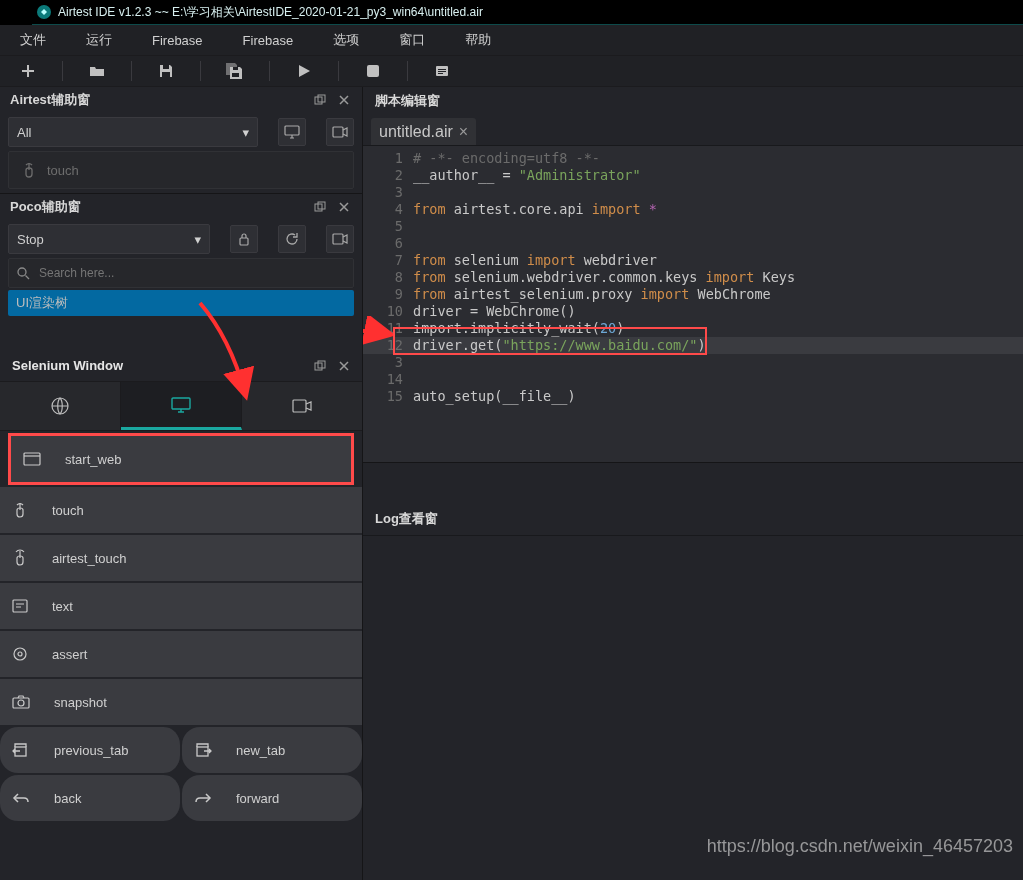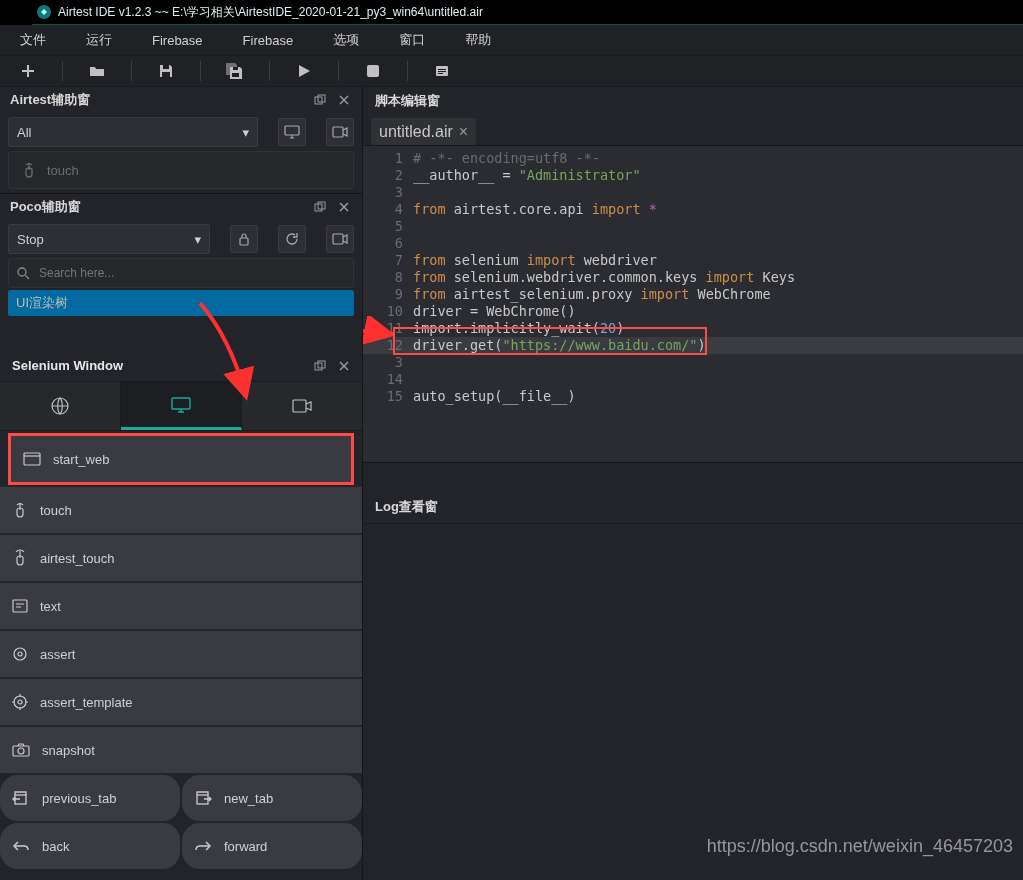--- a/index.html
+++ b/index.html
@@ -48,42 +48,42 @@
   .search-row input{flex:1;background:transparent;border:0;outline:0;color:#c9c9c9;font-size:12px;}
   .ui-root{height:26px;margin:0 8px 8px 8px;background:#0369a1;display:flex;align-items:center;padding:0 8px;color:#bdbdbd;border-radius:2px;}
 
   .sel-title{padding:10px 12px 6px 12px;font-weight:bold;color:#e6e6e6;position:relative;}
   .sel-tabs{display:flex;height:48px;background:#27282c;border-top:1px solid #1b1b1e;border-bottom:1px solid #1b1b1e;margin-top:2px;}
   .sel-tab{flex:1;display:flex;align-items:center;justify-content:center;border-right:1px solid #1b1b1e;color:#bdbdbd;}
   .sel-tab.active{background:#1d1e22;border-bottom:3px solid var(--cyan);}
   .sel-tab:last-child{border-right:0;}
 
   .cmd-list{display:flex;flex-direction:column;}
-  .cmd{height:46px;display:flex;align-items:center;padding:0 12px;gap:12px;background:#3a3b40;color:#d0d0d0;margin-bottom:2px;}
+  .cmd{height:46px;display:flex;align-items:center;padding:0 12px;gap:24px;background:#3a3b40;color:#d0d0d0;margin-bottom:2px;}
   .cmd.half{width:50%;border-radius:18px;}
   .cmd-row{display:flex;}
   .hl-start{border:3px solid var(--hlred);margin:2px 8px;background:#3a3b40;}
 
   .editor-hdr{height:28px;display:flex;align-items:center;padding:0 12px;font-weight:bold;color:#d8d8d8;background:var(--bg);}
   .tabs{height:30px;display:flex;align-items:flex-end;background:var(--bg);border-bottom:1px solid #18191c;padding-left:8px;}
   .tab{height:27px;background:#303135;padding:0 8px;display:flex;align-items:center;gap:6px;font-size:16px;color:#c7c7c7;border-top-left-radius:3px;border-top-right-radius:3px;}
   .tab .x{color:#9a9a9a;}
   .code{background:#2b2c31;flex:0 0 auto;font-family:Consolas,Menlo,monospace;font-size:13.5px;line-height:17px;padding:4px 0 0 0;overflow:hidden;position:relative;}
   .code-row{display:flex;white-space:pre;}
   .gutter{width:40px;text-align:right;color:#6b6b6b;padding-right:10px;user-select:none;}
   .ln{flex:1;}
   .kw{color:var(--orange);}
   .op{color:var(--purple);}
   .fn{color:#6da7d4;}
   .str{color:var(--green);}
   .cmt{color:#6b6b6b;}
   .hl{position:absolute;border:2px solid var(--hlred);}
   .arrow{position:absolute;pointer-events:none;}
   .log{flex:1;background:#232429;border-top:1px solid #151517;}
-  .log-hdr{height:32px;display:flex;align-items:center;padding:0 12px;font-weight:bold;color:#d8d8d8;border-bottom:1px solid #18191c;margin-top:28px;}
+  .log-hdr{height:32px;display:flex;align-items:center;padding:0 12px;font-weight:bold;color:#d8d8d8;border-bottom:1px solid #18191c;margin-top:40px;}
   .watermark{position:absolute;right:10px;bottom:23px;color:#bdbdbd;font-size:18px;opacity:.75;font-family:Arial,sans-serif;}
   svg{display:block;}
 </style>
 </head>
 <body>
 
 <div class="title-bar">
   <span>
     <svg width="16" height="16" viewBox="0 0 16 16">
         <circle cx="8" cy="8" r="7" fill="#0b7a7a"></circle>
@@ -356,30 +356,20 @@
           <span>text</span>
         </div>
         <div class="cmd">
           <span>
               <svg width="16" height="16" viewBox="0 0 16 16" fill="none" stroke="#c9c9c9" stroke-width="1.2">
                 <circle cx="8" cy="8" r="6"></circle>
                 <circle cx="8" cy="8" r="2"></circle>
               </svg>
             </span>
           <span>assert</span>
-        </div>
-        <div class="cmd">
-          <span>
-              <svg width="16" height="16" viewBox="0 0 16 16" fill="none" stroke="#c9c9c9" stroke-width="1.2">
-                <circle cx="8" cy="8" r="6"></circle>
-                <circle cx="8" cy="8" r="2"></circle>
-                <path d="M8 0v3M8 13v3M0 8h3M13 8h3"></path>
-              </svg>
-            </span>
-          <span>assert_template</span>
         </div>
         <div class="cmd">
           <span>
               <svg width="18" height="14" viewBox="0 0 18 14" fill="none" stroke="#c9c9c9" stroke-width="1.2">
                 <rect x="1" y="3" width="16" height="10" rx="1"></rect>
                 <path d="M6 3l1-2h4l1 2"></path>
                 <circle cx="9" cy="8" r="3"></circle>
               </svg>
             </span>
           <span>snapshot</span>

